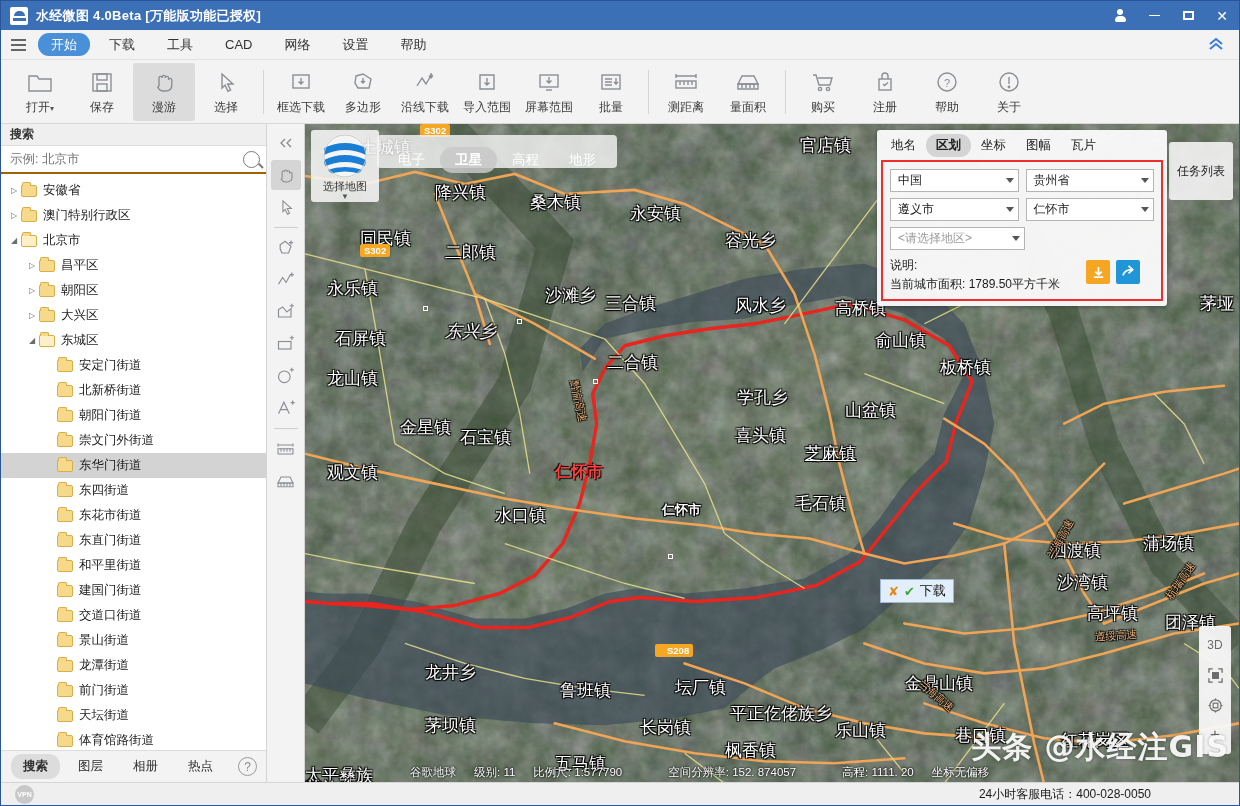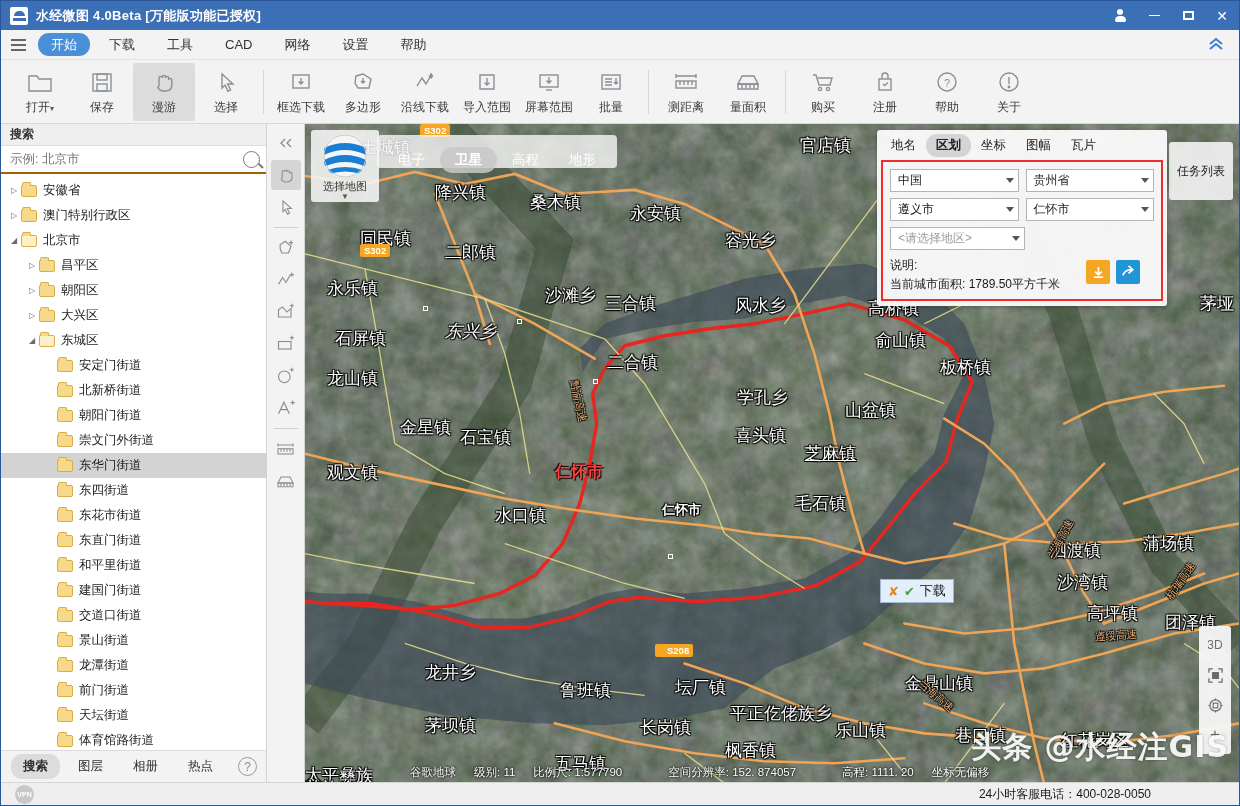--- a/index.html
+++ b/index.html
@@ -791,21 +791,21 @@
       <div id="maplabels">
           <div class="maplabel " style="left: 55px; top: 12px;">土城镇</div>
           <div class="maplabel " style="left: 55px; top: 103px;">同民镇</div>
           <div class="maplabel " style="left: 130px; top: 57px;">降兴镇</div>
           <div class="maplabel " style="left: 225px; top: 67px;">桑木镇</div>
           <div class="maplabel " style="left: 325px; top: 78px;">永安镇</div>
           <div class="maplabel " style="left: 495px; top: 10px;">官店镇</div>
           <div class="maplabel " style="left: 420px; top: 105px;">容光乡</div>
           <div class="maplabel " style="left: 140px; top: 117px;">二郎镇</div>
           <div class="maplabel " style="left: 22px; top: 153px;">永乐镇</div>
-          <div class="maplabel " style="left: 530px; top: 173px; margin-left: 33px;">高桥镇</div>
+          <div class="maplabel " style="left: 530px; top: 173px;">高桥镇</div>
           <div class="maplabel " style="left: 240px; top: 160px;">沙滩乡</div>
           <div class="maplabel " style="left: 300px; top: 168px;">三合镇</div>
           <div class="maplabel " style="left: 430px; top: 170px;">风水乡</div>
           <div class="maplabel " style="left: 140px; top: 196px; font-style: italic;">东兴乡</div>
           <div class="maplabel " style="left: 22px; top: 203px; margin-left: 8px;">石屏镇</div>
           <div class="maplabel " style="left: 302px; top: 227px;">二合镇</div>
           <div class="maplabel " style="left: 22px; top: 243px;">龙山镇</div>
           <div class="maplabel " style="left: 432px; top: 262px;">学孔乡</div>
           <div class="maplabel " style="left: 540px; top: 275px;">山盆镇</div>
           <div class="maplabel " style="left: 95px; top: 292px;">金星镇</div>

